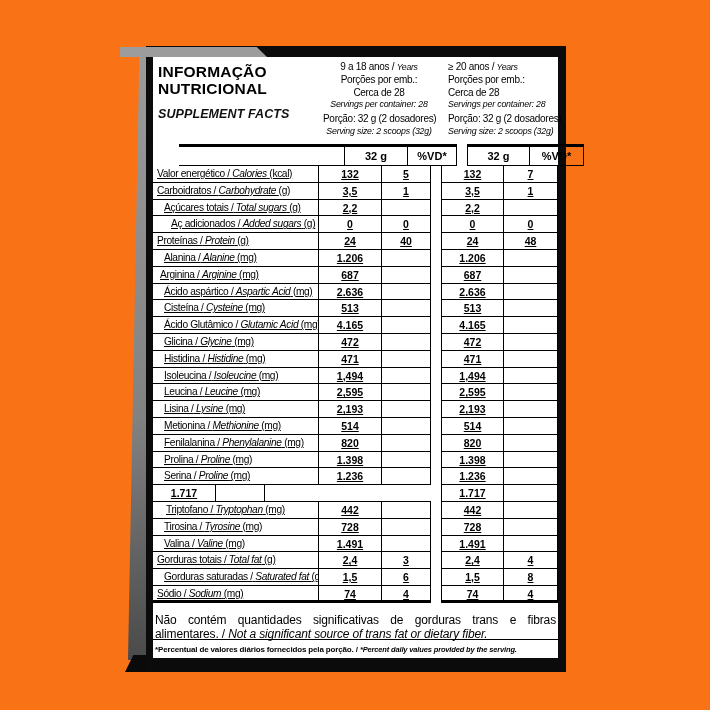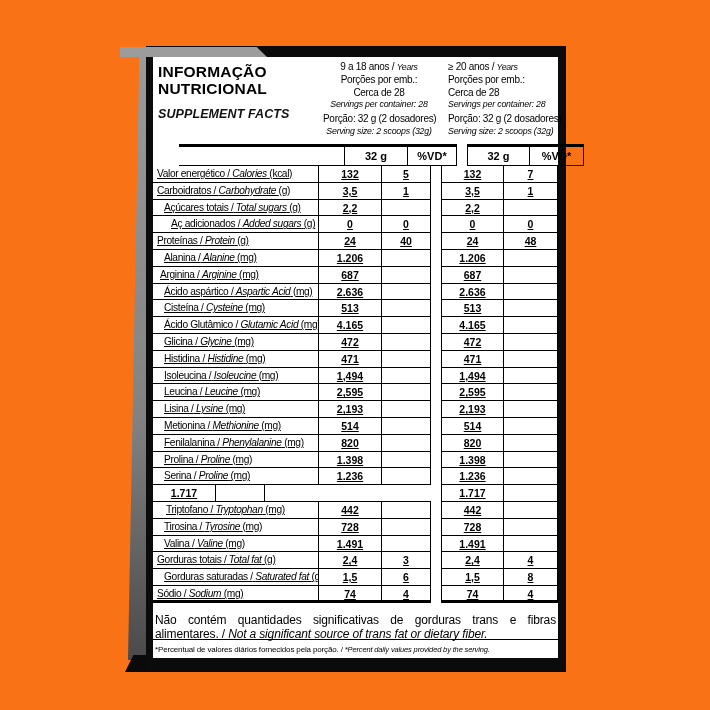--- a/index.html
+++ b/index.html
@@ -75,21 +75,21 @@
   .lbl-en, .en-it { font-style:italic; }
 
   
   .note {
     position:absolute; left:2px; top:557px; width:401px;
     font-size:12px; line-height:13.5px; text-align:justify; letter-spacing:-0.15px;
   }
   .sep { position:absolute; left:0px; top:582px; width:405px; border-top:1.5px solid #000; }
   .small-note {
     position:absolute; left:2px; top:588px; width:401px; white-space:nowrap;
-    font-size:8px; font-weight:400; letter-spacing:-0.15px;
+    font-size:8px; font-weight:700; letter-spacing:-0.15px;
   }
   .small-note i { font-size:7.5px; }
 </style>
 </head>
 <body>
 
 <div class="canvas">
 
   <div class="deco-top"></div>
   <div class="deco-left"></div>

